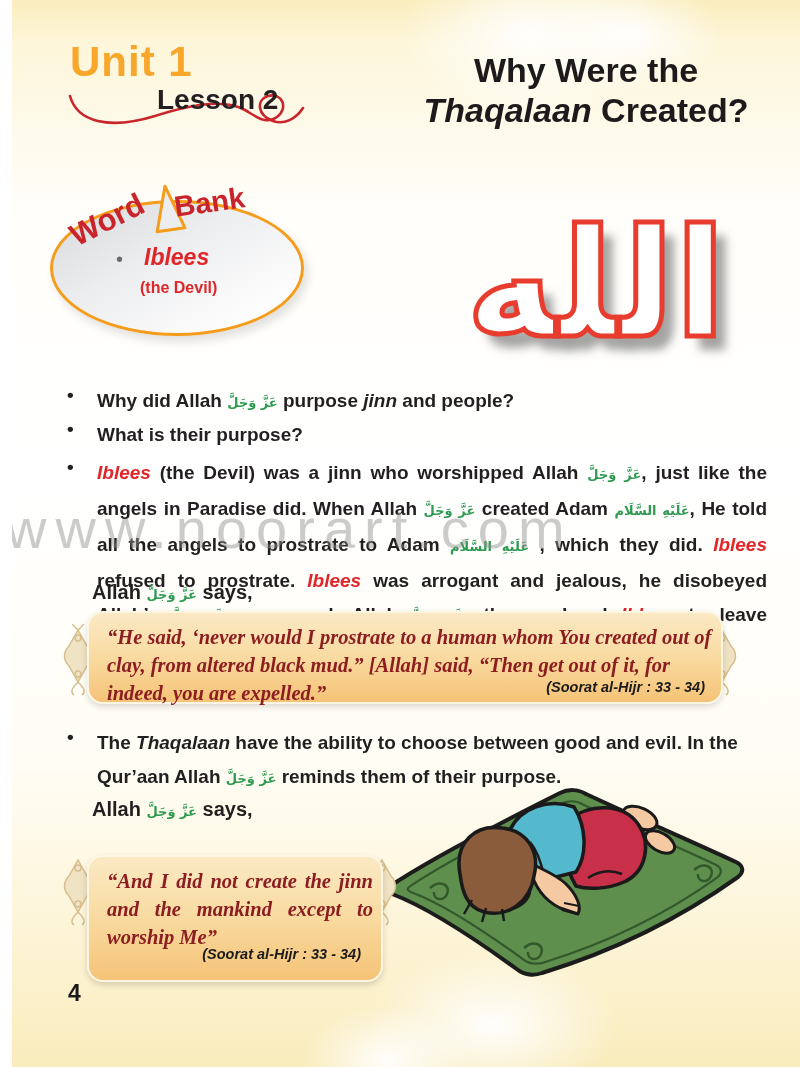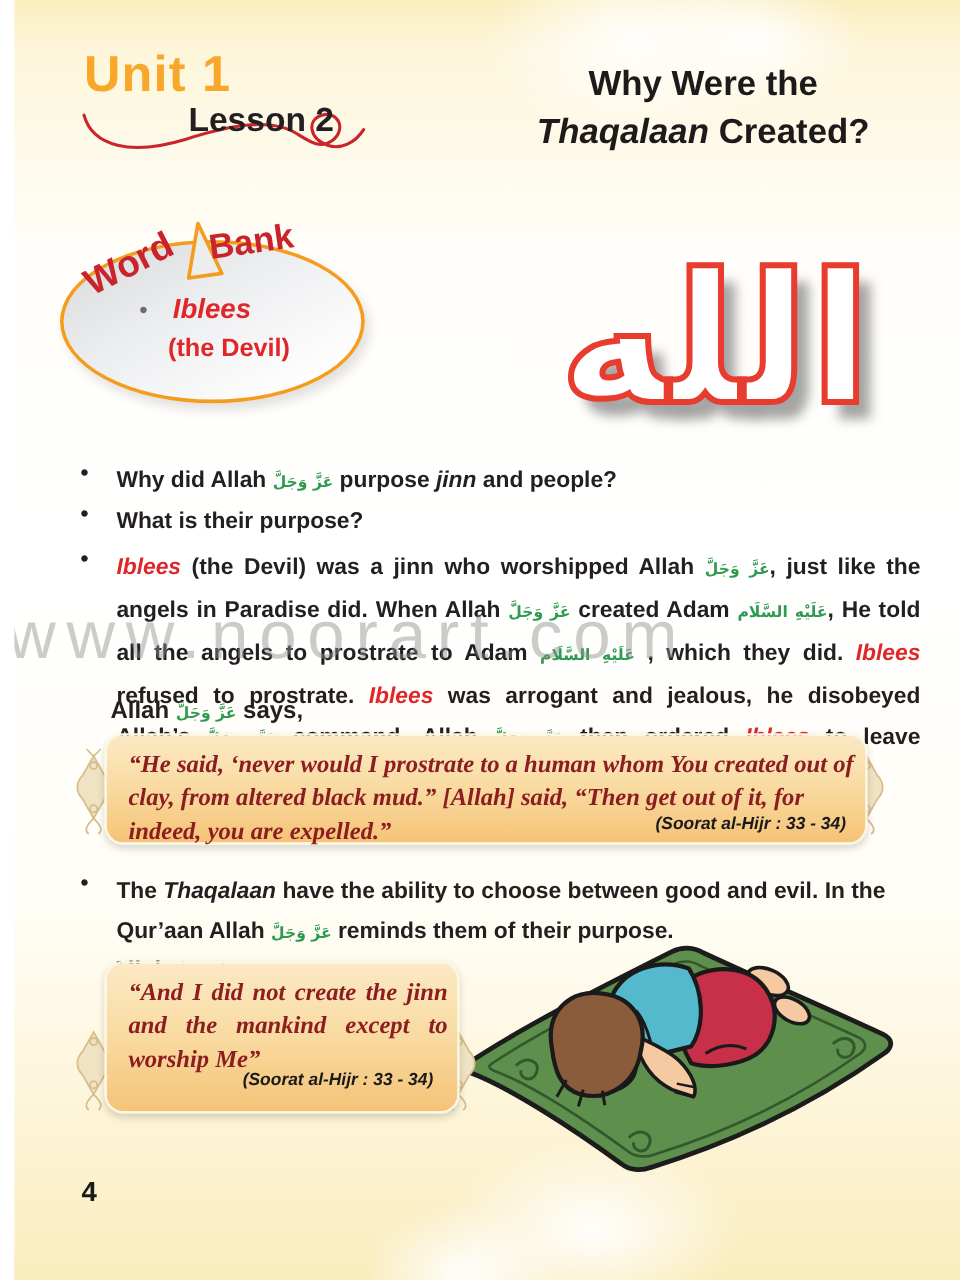--- a/index.html
+++ b/index.html
@@ -11,33 +11,33 @@
     margin-left:12px;
   }
   .cloud { position:absolute; border-radius:50%;
     background:radial-gradient(closest-side, rgba(255,255,255,0.95), rgba(255,255,255,0)); }
 
   
   .unit { position:absolute; left:58px; top:38px; font-size:42px; font-weight:bold; color:#F9A72B; letter-spacing:1px; }
   .squiggle { position:absolute; left:55px; top:82px; }
   .lesson { position:absolute; left:145px; top:84px; font-size:28px; font-weight:bold; color:#231F20; }
   .title { position:absolute; left:388px; top:50px; width:372px; text-align:center;
-    font-size:29px; font-weight:bold; color:#1E1A1B; line-height:40px; }
+    font-size:34px; font-weight:bold; color:#1E1A1B; line-height:40px; }
 
   
   .bubble { position:absolute; left:38px; top:200px; width:254px; height:136px; border-radius:50%;
     border:3px solid #F49C1C;
     background:linear-gradient(150deg,#D7D8DA 0%, #ECEDEF 40%, #FEFEFE 85%);
     box-shadow:4px 6px 10px rgba(0,0,0,0.12); }
   .notch { position:absolute; left:136px; top:184px; transform:rotate(-8deg); }
   .wb-word { position:absolute; left:56px; top:202px; transform:rotate(-27deg); font-size:31px; font-weight:bold; color:#C9232B; }
   .wb-bank { position:absolute; left:162px; top:186px; transform:rotate(-8deg); font-size:29px; font-weight:bold; color:#C9232B; }
   .wb-bullet { position:absolute; left:104px; top:248px; font-size:20px; color:#6B6B6B; }
   .wb-term { position:absolute; left:132px; top:244px; font-size:23px; font-weight:bold; font-style:italic; color:#E02629; }
-  .wb-note { position:absolute; left:128px; top:279px; font-size:21px; font-weight:bold; color:#E02629; }
+  .wb-note { position:absolute; left:128px; top:279px; font-size:16px; font-weight:bold; color:#E02629; }
 
   
   .calligraphy { position:absolute; left:408px; top:174px; width:352px; height:220px;
     display:flex; align-items:center; justify-content:center; direction:rtl;
     font-family:"DejaVu Sans", sans-serif; font-size:150px; font-weight:bold;
     color:#FFFFFF; -webkit-text-stroke:5px #E73C2E;
     text-shadow:12px 14px 10px rgba(90,90,90,0.55); }
 
   
   .btext { font-size:19px; font-weight:bold; color:#231F20; }
@@ -164,21 +164,21 @@
     </g>
   </svg>
   <svg class="ornament" style="left:352px; top:854px;" width="36" height="72" viewBox="0 0 36 72">
     <g stroke="#D8BE8C" fill="#F0E3C4" stroke-width="1.5">
       <path d="M18,6 L27,22 C33,28 33,36 27,42 L18,58 L9,42 C3,36 3,28 9,22 Z"></path>
       <circle cx="18" cy="14" r="3"></circle>
         <circle cx="18" cy="50" r="3"></circle>
       <path d="M18,58 C12,64 10,68 14,71 M18,58 C24,64 26,68 22,71" fill="none"></path>
     </g>
   </svg>
-  <div class="qbox" style="left:75px; top:801px; width:296px; height:127px;">
+  <div class="qbox" style="left:75px; top:855px; width:296px; height:127px;">
     <div class="qtext" style="text-align:justify;">“And I did not create the jinn and the mankind except to worship Me”</div>
     <div class="qref" style="right:20px; bottom:18px;">(Soorat al-Hijr : 33 - 34)</div>
   </div>
 
   <svg class="cartoon" width="400" height="218" viewBox="0 0 400 218">
 
     <path d="M18,110 C60,82 122,50 188,17 C196,13 206,13 214,18 C270,44 330,70 364,86 C372,90 372,96 366,101 C300,148 232,178 170,197 C162,200 152,199 146,194 C102,162 52,130 20,118 C13,115 13,113 18,110 Z" fill="#5E8F4D" stroke="#1C1C1C" stroke-width="4" stroke-linejoin="round"></path>
     <path d="M18,110 C60,82 122,50 188,17 C196,13 206,13 214,18 C270,44 330,70 364,86 C372,90 372,96 366,101 C300,148 232,178 170,197 C162,200 152,199 146,194 C102,162 52,130 20,118 C13,115 13,113 18,110 Z" fill="none" stroke="#33582C" stroke-width="2.5" transform="translate(192,107) scale(0.88) translate(-192,-107)"></path>
 
     <path d="M58,112 c10,-9 21,-3 17,6 c-3,8 -14,6 -13,-2" fill="none" stroke="#33582C" stroke-width="2.5"></path>

